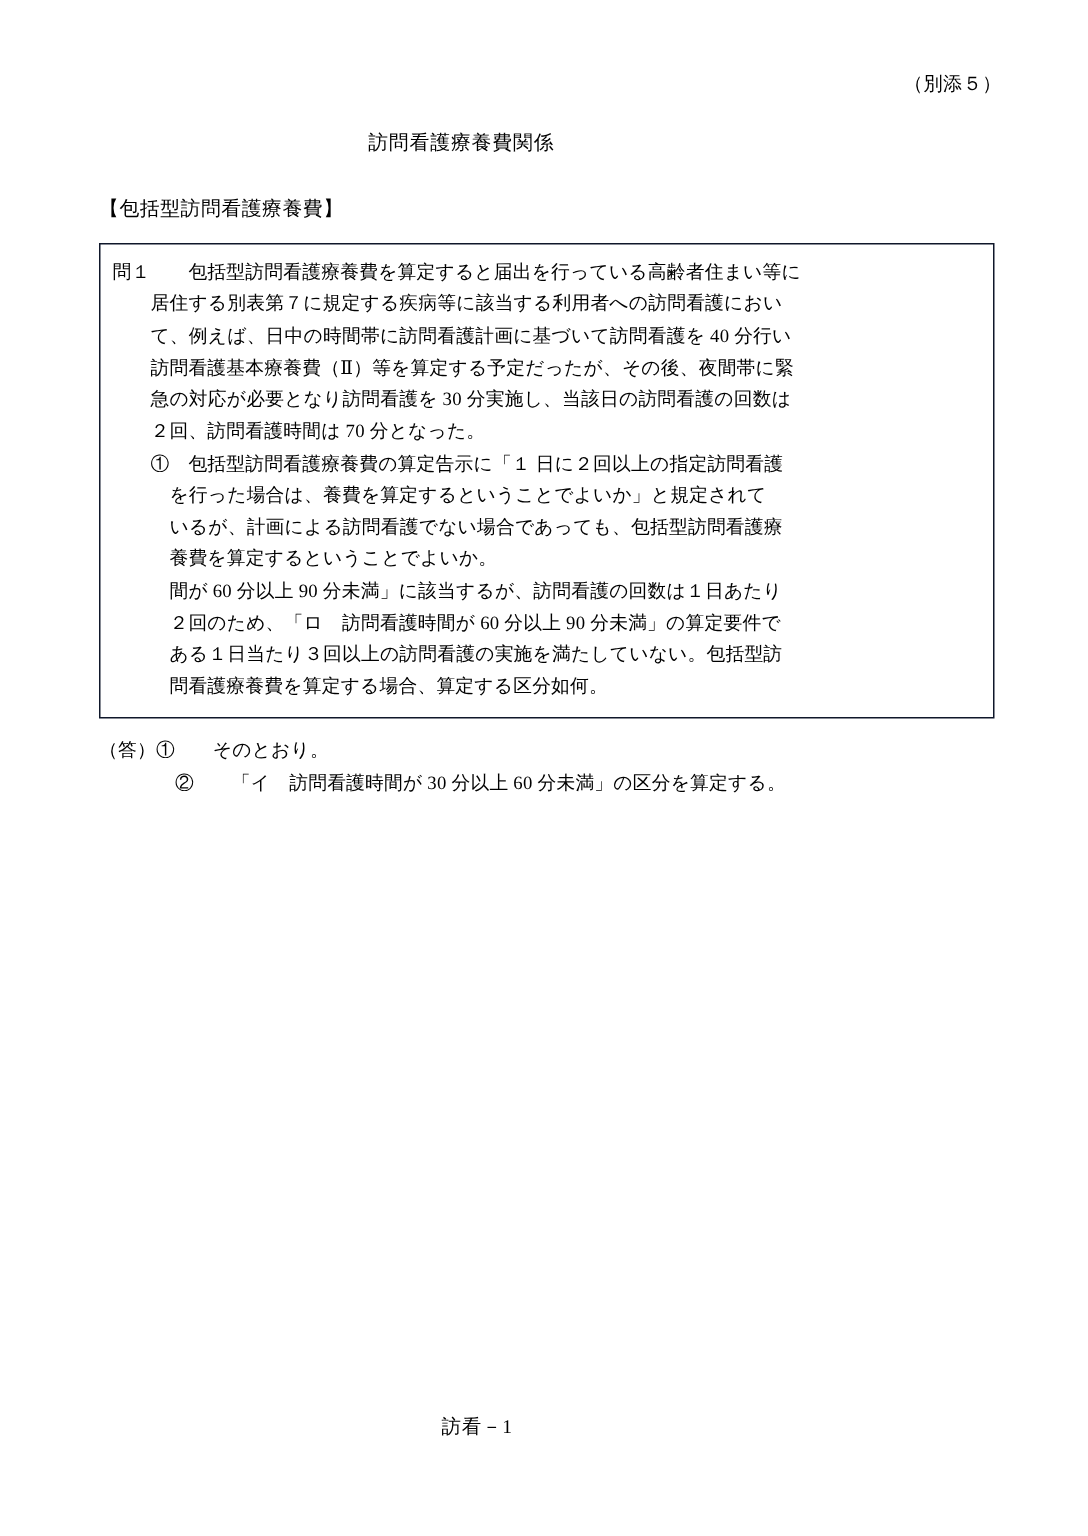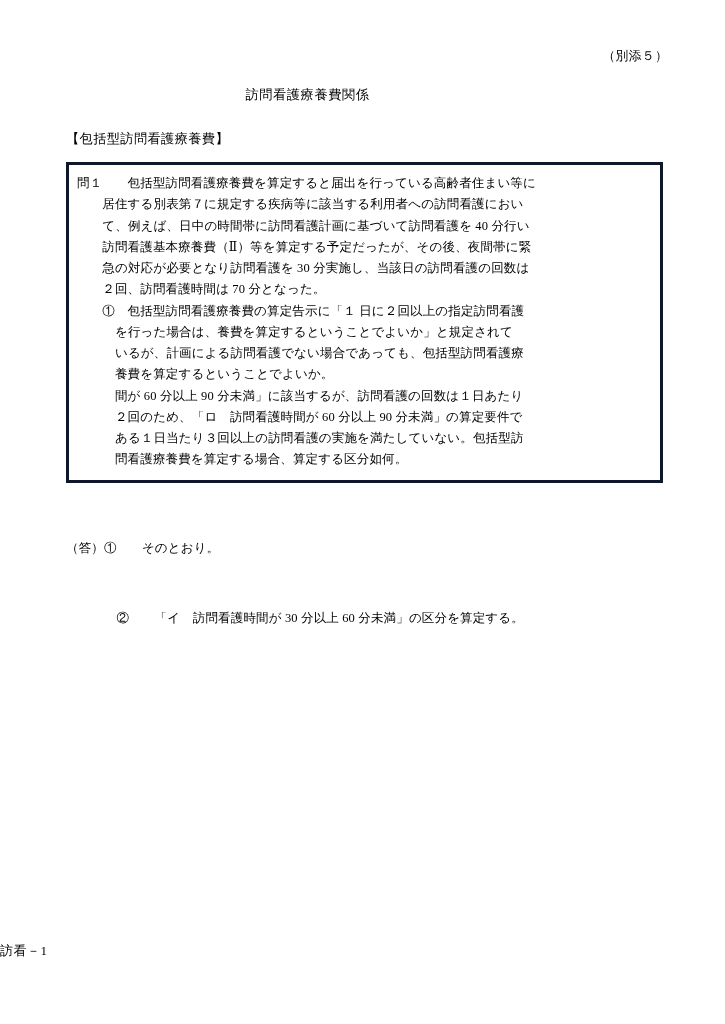--- a/index.html
+++ b/index.html
@@ -48,47 +48,47 @@
     font-size: 13.2px;
     letter-spacing: 0.4px;
     font-weight: normal;
   }
   .qbox {
     position: absolute;
     left: 66px;
     top: 162px;
     width: 597px;
     box-sizing: border-box;
-    border: 3px solid #0f172a;
+    border: 1px solid #0f172a;
     padding: 8px 10px 9px 8px;
   }
   .qline {
     font-size: 12.5px;
     line-height: 1.70;
     letter-spacing: 0.15px;
     white-space: pre;
   }
   .answers {
     position: absolute;
     left: 66px;
     top: 490px;
     width: 600px;
   }
   .ansline {
     font-size: 12.5px;
     line-height: 1.72;
     letter-spacing: 0.15px;
     white-space: pre;
-    margin-top: 48px;
   }
   .footer {
     position: absolute;
-    left: 0;
+    left: 16px;
     top: 944px;
     width: 604px;
+    text-align: center;
     font-size: 13px;
     letter-spacing: 0.5px;
   }
 </style>
 </head>
 <body>
 
 <div class="page">
 
   <div class="header-right">（別添５）</div>

